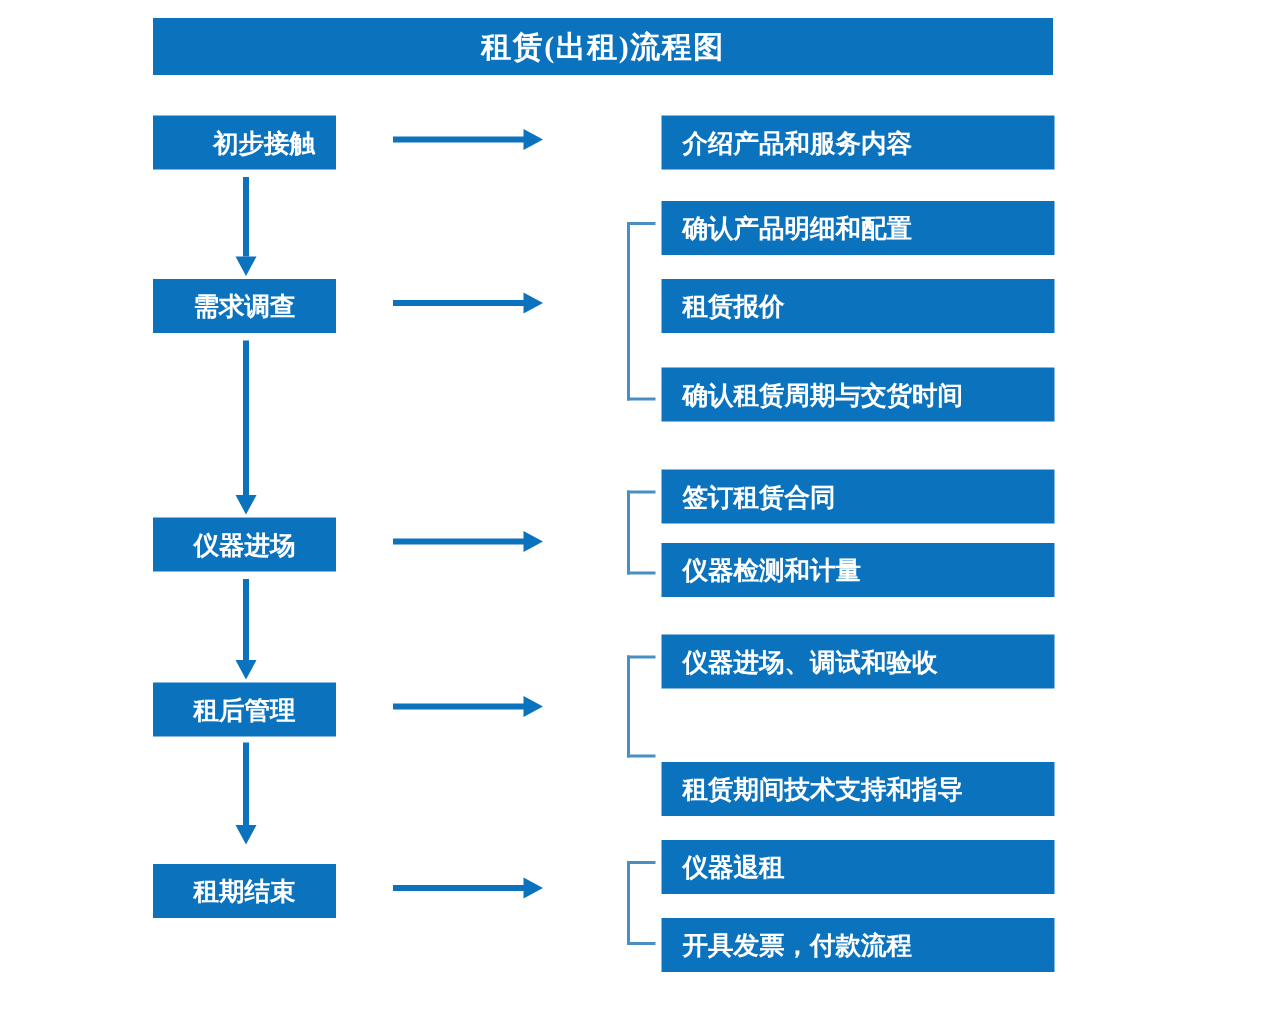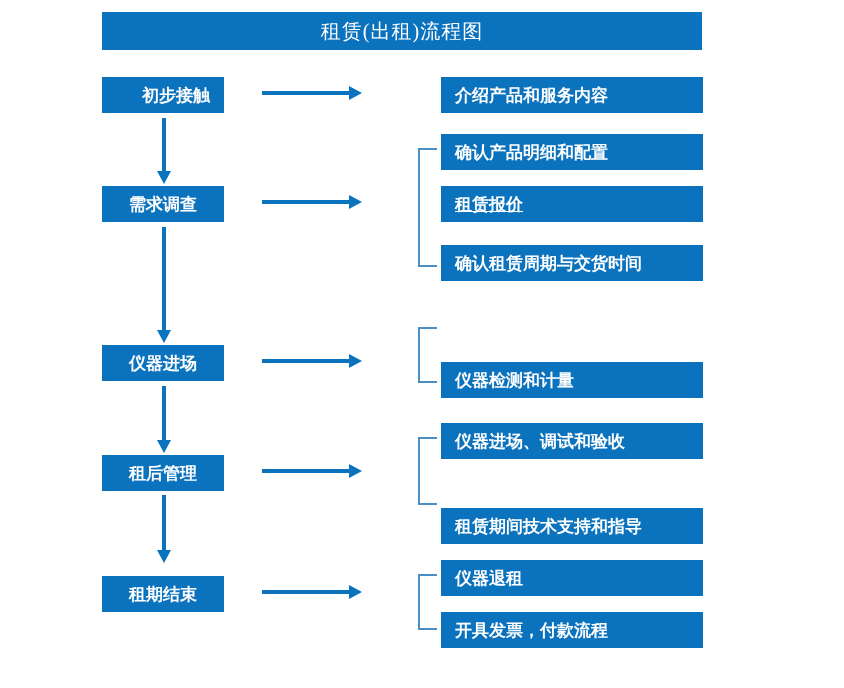--- a/index.html
+++ b/index.html
@@ -23,21 +23,21 @@
   
   .title-bar {
     position: absolute;
     left: 102px;
     top: 12px;
     width: 600px;
     height: 38px;
     background: #0B72BE;
     color: #ffffff;
     font-size: 20px;
-    font-weight: normal;
+    font-weight: bold;
     display: flex;
     align-items: center;
     justify-content: center;
     letter-spacing: 1px;
   }
 
   
   .box {
     position: absolute;
     background: #0B72BE;
@@ -147,37 +147,38 @@
   <div class="box box-left" style="top:186px;">需求调查</div>
 
   <div class="h-arrow" style="top:195px;">
     <div class="shaft"></div>
     <div class="head"></div>
   </div>
 
   <div class="bracket" style="top:148px; height:119px;"></div>
 
   <div class="box box-right" style="top:134px;">确认产品明细和配置</div>
-  <div class="box box-right" style="top:186px;text-decoration:underline;">租赁报价</div>
+  <div class="box box-right" style="top:186px;">租赁报价</div>
   <div class="box box-right" style="top:245px;">确认租赁周期与交货时间</div>
 
   <div class="v-arrow" style="top:227px; height:116px;">
     <div class="shaft" style="height:103px;"></div>
     <div class="head"></div>
   </div>
 
   <div class="box box-left" style="top:345px;">仪器进场</div>
 
   <div class="h-arrow" style="top:354px;">
     <div class="shaft"></div>
     <div class="head"></div>
   </div>
 
   <div class="bracket" style="top:327px; height:56px;"></div>
 
+  <div class="box box-right" style="top:313px;">签订租赁合同</div>
   <div class="box box-right" style="top:362px;">仪器检测和计量</div>
 
   <div class="v-arrow" style="top:386px; height:67px;">
     <div class="shaft" style="height:54px;"></div>
     <div class="head"></div>
   </div>
 
   <div class="box box-left" style="top:455px;">租后管理</div>
 
   <div class="h-arrow" style="top:464px;">

